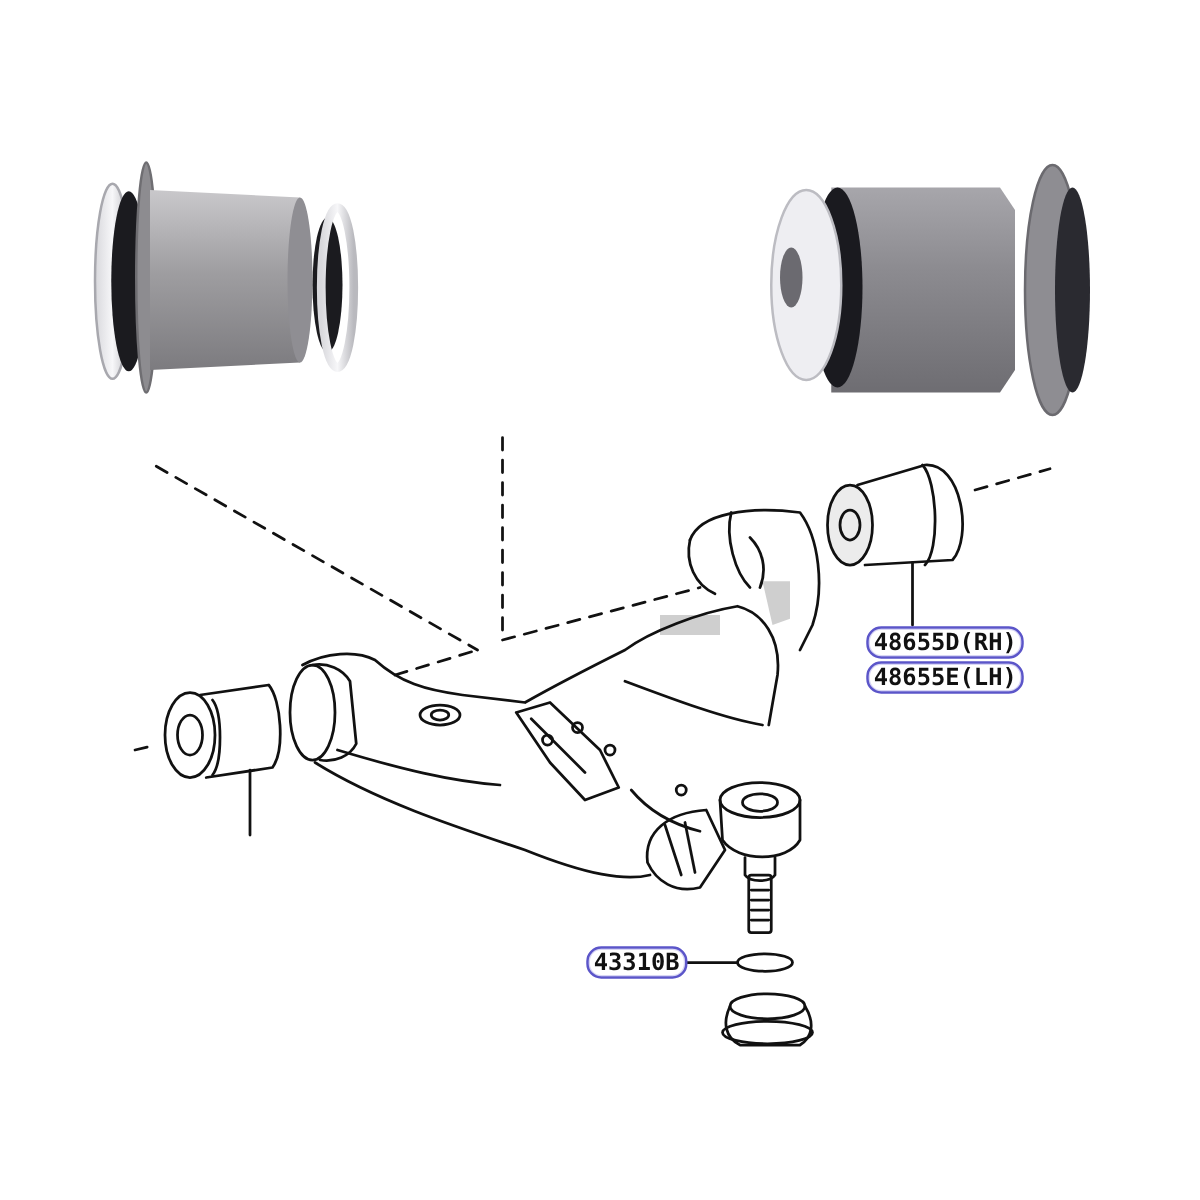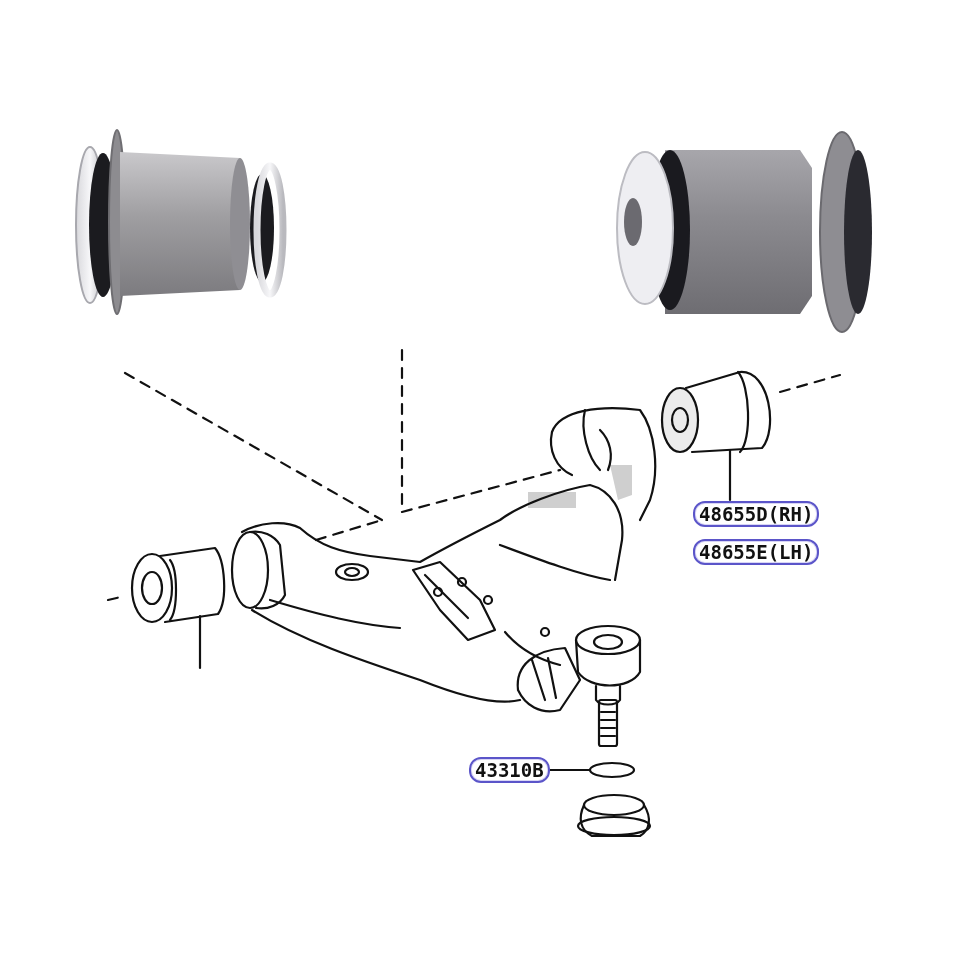--- a/index.html
+++ b/index.html
@@ -1,19 +1,19 @@
 <!DOCTYPE html>
 <html><head>
 <meta charset="utf-8">
 <style>
   html, body { margin: 0; padding: 0; background: #ffffff; }
   body { width: 960px; height: 960px; position: relative; overflow: hidden; font-family: "DejaVu Serif", serif; }
   .canvas { position: absolute; left: 0; top: 0; width: 960px; height: 960px; }
   .photo { position: absolute; }
-  .label-group { position: absolute; display: flex; flex-direction: column; gap: 12px; }
+  .label-group { position: absolute; display: flex; flex-direction: column; gap: 2px; }
   .part-label {
     display: inline-block;
     border: 2px solid #5b55c9;
     border-radius: 12px;
     padding: 0 4px;
     height: 22px;
     line-height: 22px;
     font-family: "DejaVu Sans Mono", monospace;
     font-weight: bold;
     font-size: 19px;

